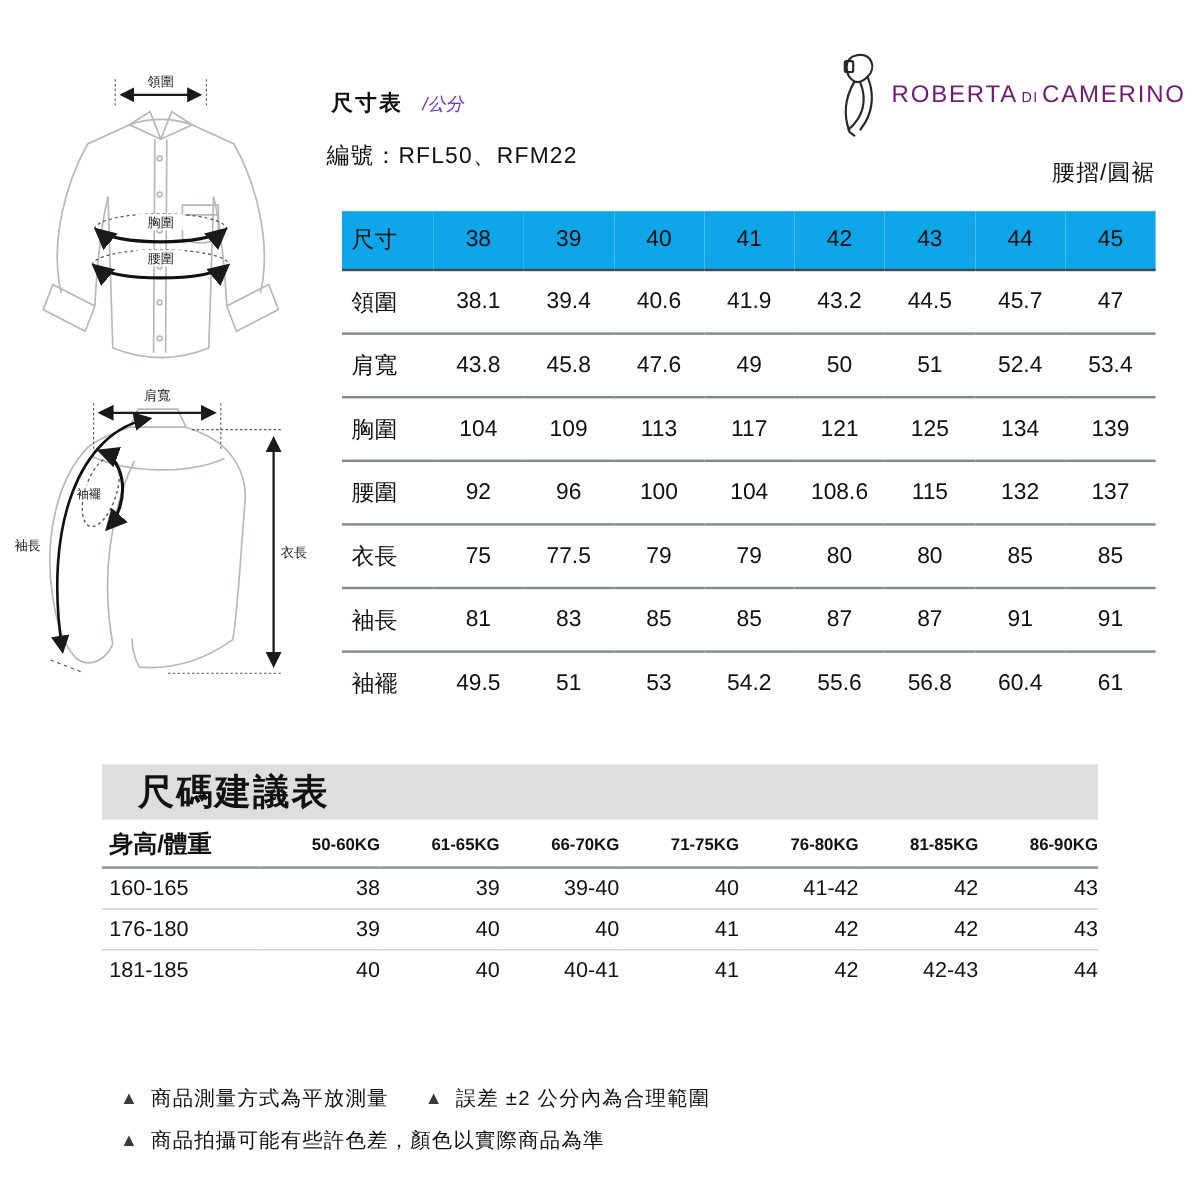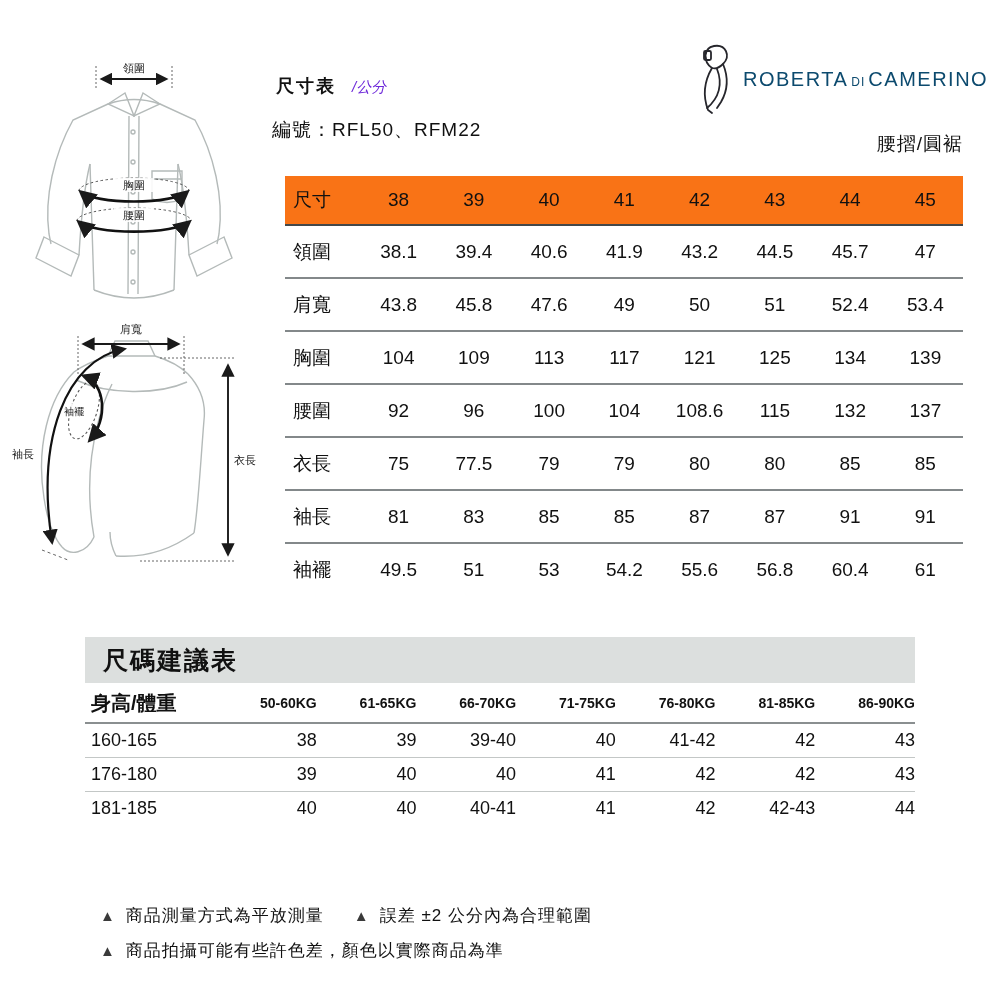--- a/index.html
+++ b/index.html
@@ -7,35 +7,35 @@
          font-family:"Liberation Sans","DejaVu Sans",sans-serif;color:#111;}
 
   
   .title-row{position:absolute;left:276px;top:74px;display:flex;align-items:baseline;gap:16px;}
   .title{font-size:18px;font-weight:bold;letter-spacing:2px;}
   .unit{font-size:15px;color:#6d28d9;font-style:italic;}
   .model{position:absolute;left:272px;top:117px;font-size:19px;letter-spacing:1px;}
   .style-tag{position:absolute;right:37px;top:131px;font-size:19px;letter-spacing:1px;}
 
   .brand{position:absolute;left:695px;top:42px;display:flex;align-items:center;gap:8px;}
-  .brand-text{font-size:20px;letter-spacing:1.5px;color:#0c4a6e;white-space:nowrap;}
+  .brand-text{font-size:20px;letter-spacing:1.5px;color:#701a75;white-space:nowrap;}
   .brand-text .di{font-size:12px;margin:0 3px;letter-spacing:1px;}
 
   
   .size-table{position:absolute;left:285px;top:176px;width:678px;border-collapse:collapse;
               table-layout:fixed;font-size:19px;}
   .size-table td{text-align:center;height:51px;border-bottom:2px solid #83888a;padding:0;}
-  .size-table tr.head td{background:#f97316;border-bottom:2px solid #43484a;height:48px;margin-left:20px;}
+  .size-table tr.head td{background:#0ea5e9;border-bottom:2px solid #43484a;height:48px;margin-left:20px;}
   .size-table td.lbl{text-align:left;padding-left:8px;}
   .size-table tr.last td{border-bottom:none;}
 
   
   .band{position:absolute;left:85px;top:637px;width:830px;height:46px;background:#dcdfde;
         display:flex;align-items:center;}
-  .band-title{font-size:25px;font-weight:bold;padding-left:18px;letter-spacing:2px;}
+  .band-title{font-size:30px;font-weight:bold;padding-left:30px;letter-spacing:2px;}
   .rec-table{position:absolute;left:85px;top:684px;width:830px;border-collapse:collapse;
              table-layout:fixed;font-size:18px;}
   .rec-table td{text-align:right;height:33px;border-bottom:1px solid #c3c7c6;padding:0;}
   .rec-table tr.rhead td{border-bottom:2px solid #8a8f90;height:38px;font-weight:bold;font-size:14px;}
   .rec-table tr.rhead td.rlbl{font-size:20px;}
   .rec-table td.rlbl{text-align:left;padding-left:6px;}
   .rec-table tr.last td{border-bottom:none;}
 
   
   .notes-line{position:absolute;left:100px;display:flex;gap:30px;font-size:17px;letter-spacing:1px;}

